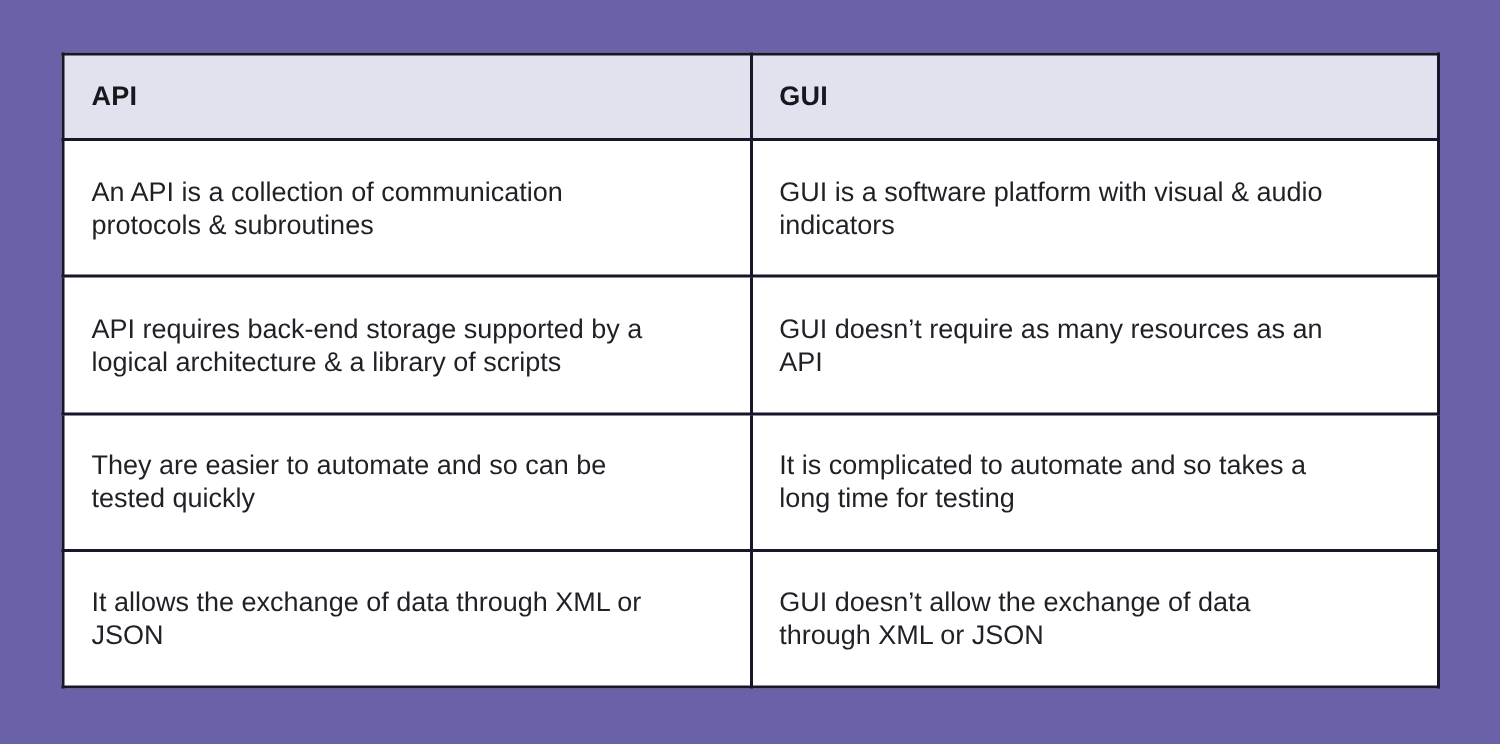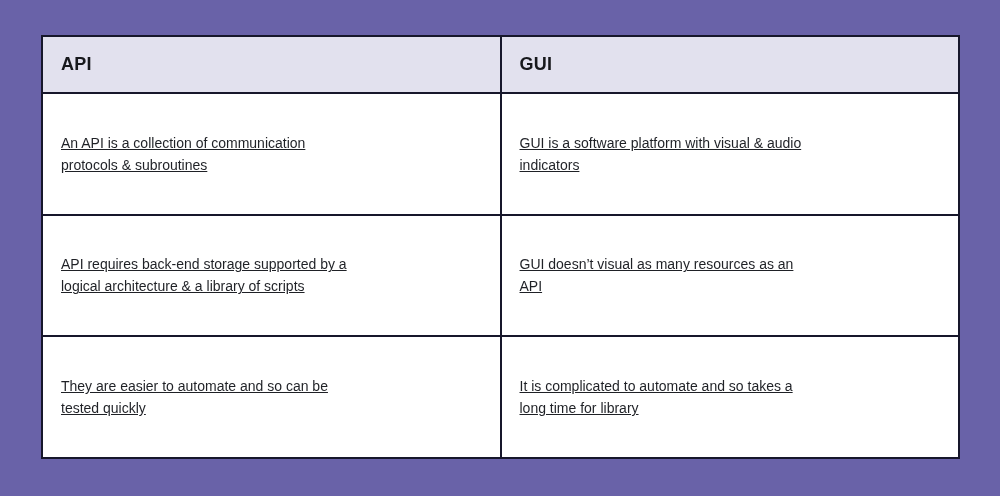--- a/index.html
+++ b/index.html
@@ -36,26 +36,25 @@
   .compare-table th {
     height: 44px;
     background: var(--header-bg, #E2E1EE);
     font-size: 18px;
     font-weight: bold;
     color: var(--header-text, #17181C);
     letter-spacing: 0.2px;
   }
   .compare-table td {
     height: 63px;
-    font-size: 14px;
+    font-size: 18px;
     line-height: 22px;
     color: var(--text-color, #1F2126);
     white-space: pre-line;
     font-weight: normal;
-    text-decoration: underline;
   }
 </style>
 </head>
 <body>
 
 <table class="compare-table">
   <thead>
     <tr>
       <th>API</th>
       <th>GUI</th>
@@ -64,23 +63,29 @@
   <tbody>
     <tr>
       <td>An API is a collection of communication
 protocols &amp; subroutines</td>
       <td>GUI is a software platform with visual &amp; audio
 indicators</td>
     </tr>
     <tr>
       <td>API requires back-end storage supported by a
 logical architecture &amp; a library of scripts</td>
-      <td>GUI doesn’t visual as many resources as an
+      <td>GUI doesn’t require as many resources as an
 API</td>
     </tr>
     <tr>
       <td>They are easier to automate and so can be
 tested quickly</td>
       <td>It is complicated to automate and so takes a
-long time for library</td>
+long time for testing</td>
+    </tr>
+    <tr>
+      <td>It allows the exchange of data through XML or
+JSON</td>
+      <td>GUI doesn’t allow the exchange of data
+through XML or JSON</td>
     </tr>
   </tbody>
 </table>
 
 </body></html>

